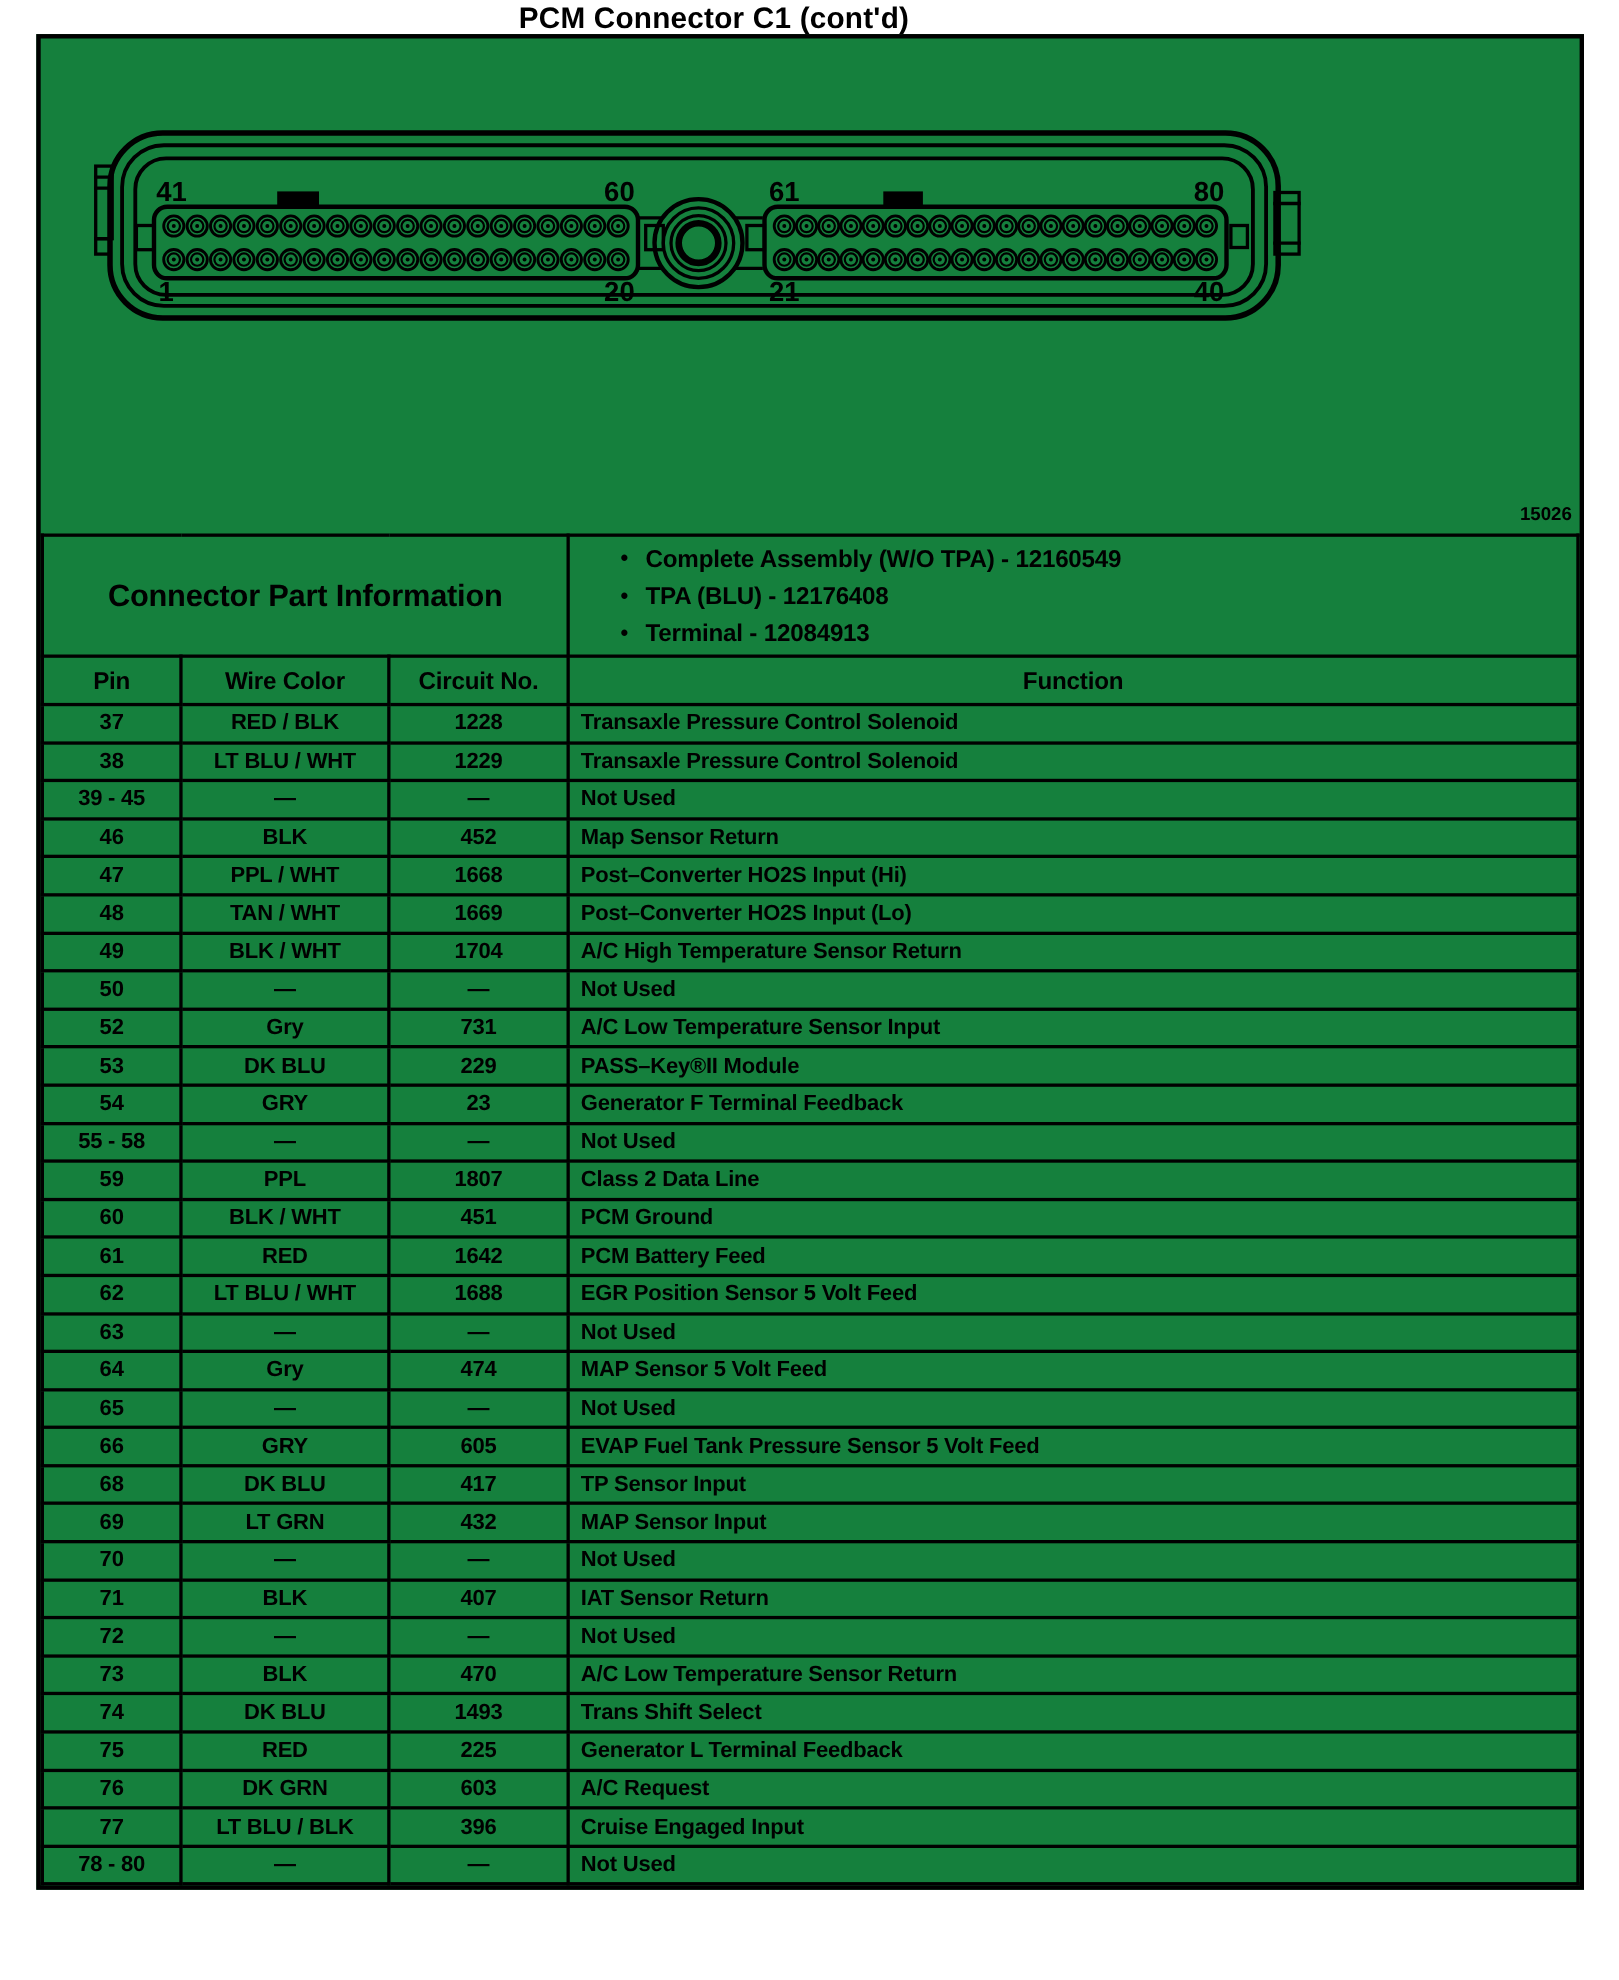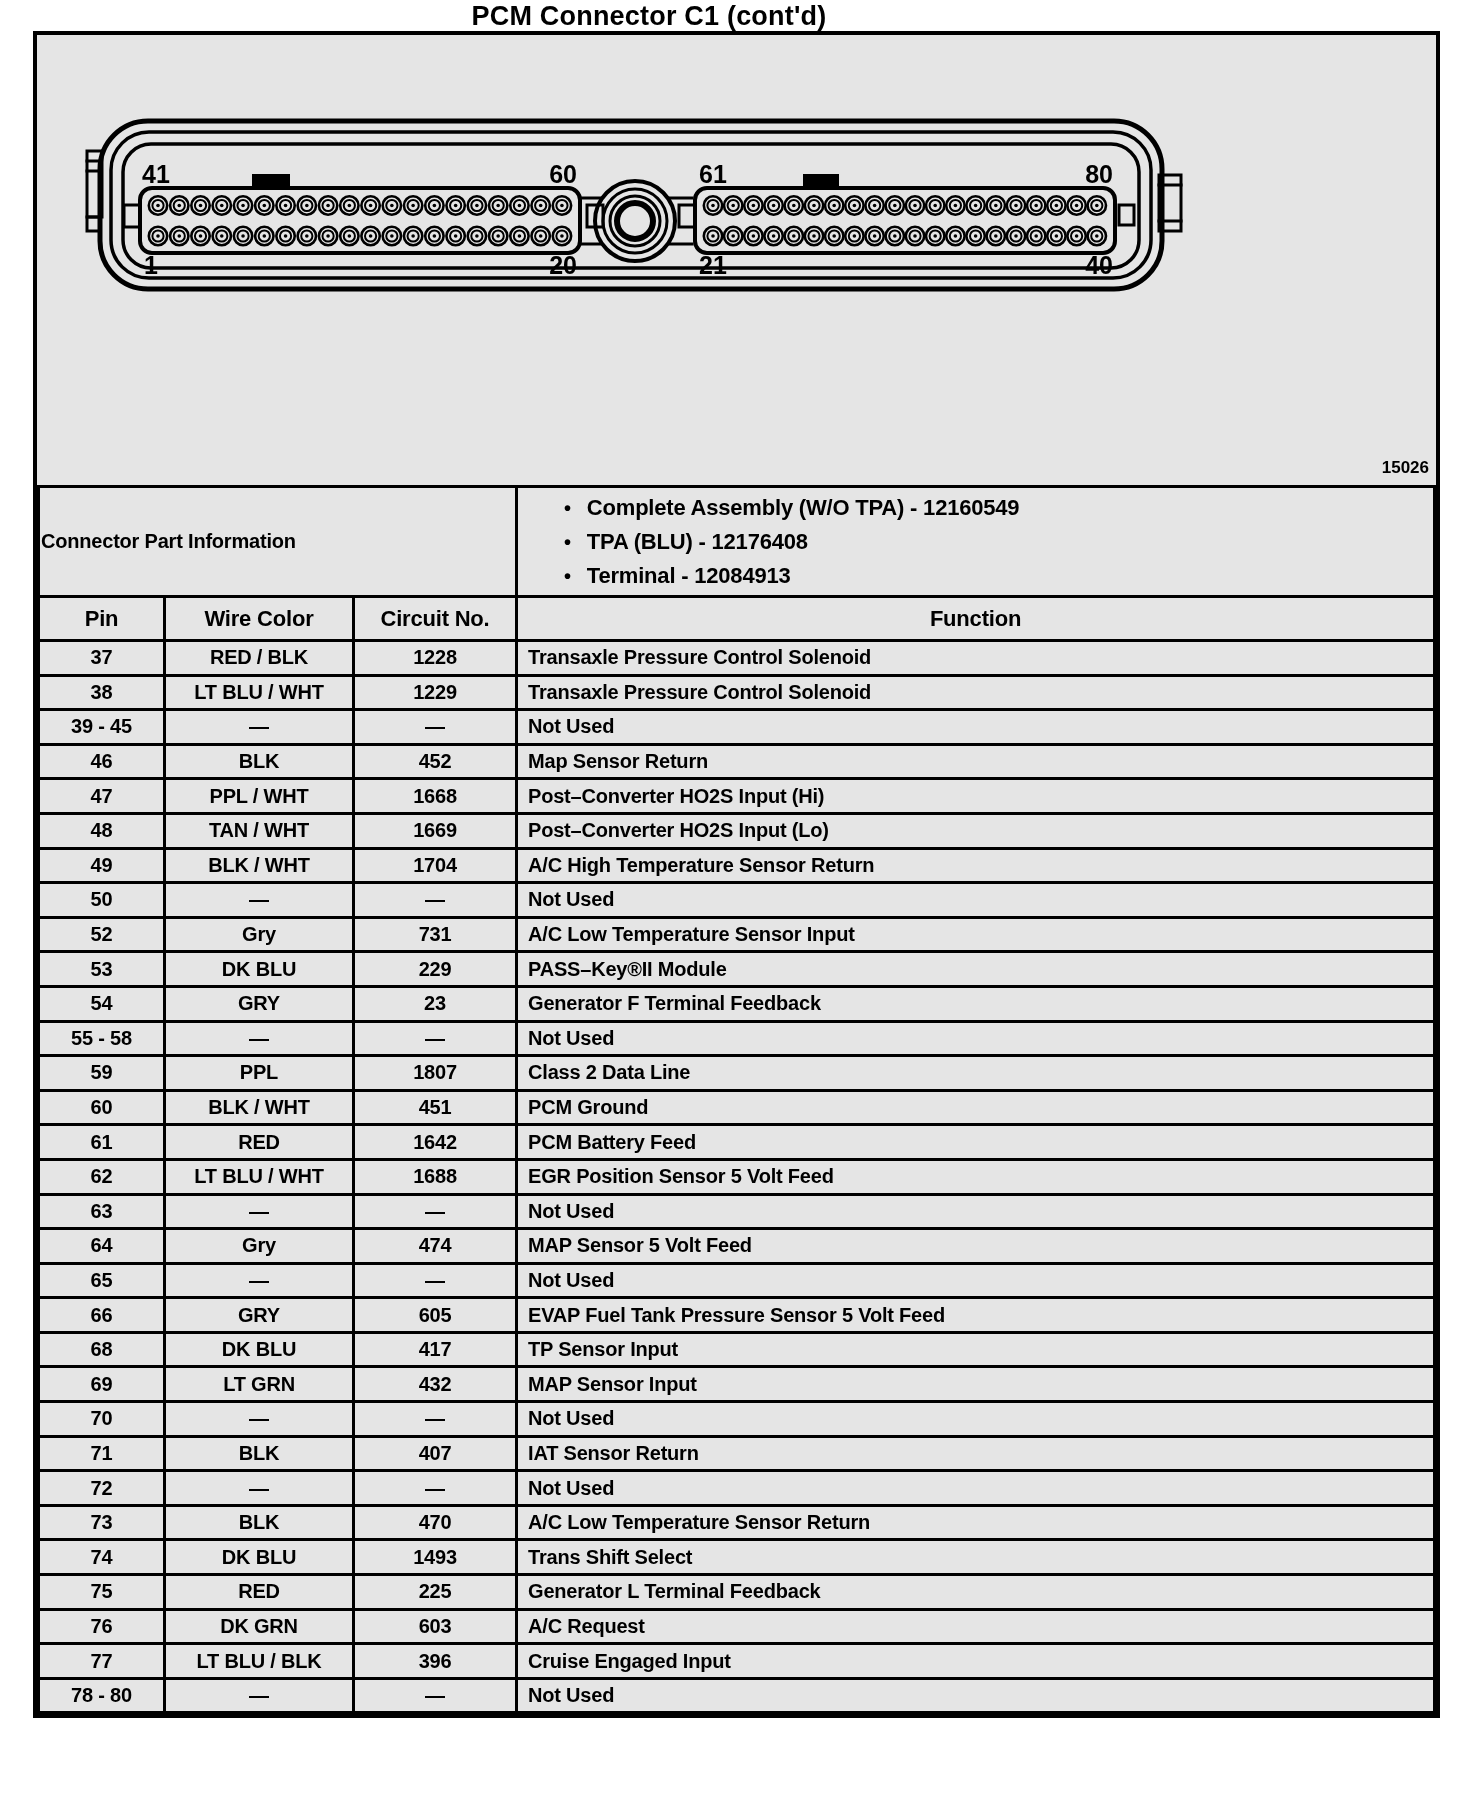--- a/index.html
+++ b/index.html
@@ -8,34 +8,34 @@
     font-family:"Liberation Sans", sans-serif;color:#000;
     -webkit-font-smoothing:antialiased;
   }
   .page-title{
     position:absolute;top:1px;left:33px;width:1407px;box-sizing:border-box;
     padding-right:175px;text-align:center;
     font-size:27px;font-weight:bold;letter-spacing:.2px;
   }
   .outer-box{
     position:absolute;left:33px;top:31px;width:1407px;
-    border:4px solid #000;box-sizing:border-box;background:#e5e5e5;
+    border:4px solid #000;box-sizing:border-box;background:#15803d;
   }
   .diagram-area{position:relative;height:450px;overflow:hidden;}
   .diagram-area svg{display:block;}
 
   table.pinout{border-collapse:collapse;width:100%;table-layout:fixed;}
   table.pinout td, table.pinout th{
     border:3px solid #000;box-sizing:border-box;
     font-weight:bold;letter-spacing:-.2px;overflow:hidden;white-space:nowrap;
   }
   
   tr.part-info-row{height:110px;}
   td.pi-label{
-    font-size:20px;vertical-align:middle;
+    text-align:center;font-size:28px;vertical-align:middle;
   }
   td.pi-items{vertical-align:middle;padding-left:46px;font-size:22px;}
   .pi-item{display:flex;align-items:center;line-height:34px;}
   .bullet{font-size:20px;margin-right:16px;}
 
   
   tr.head-row{height:44px;margin-top:43px;}
   tr.head-row th{font-size:22px;text-align:center;vertical-align:middle;}
 
   

